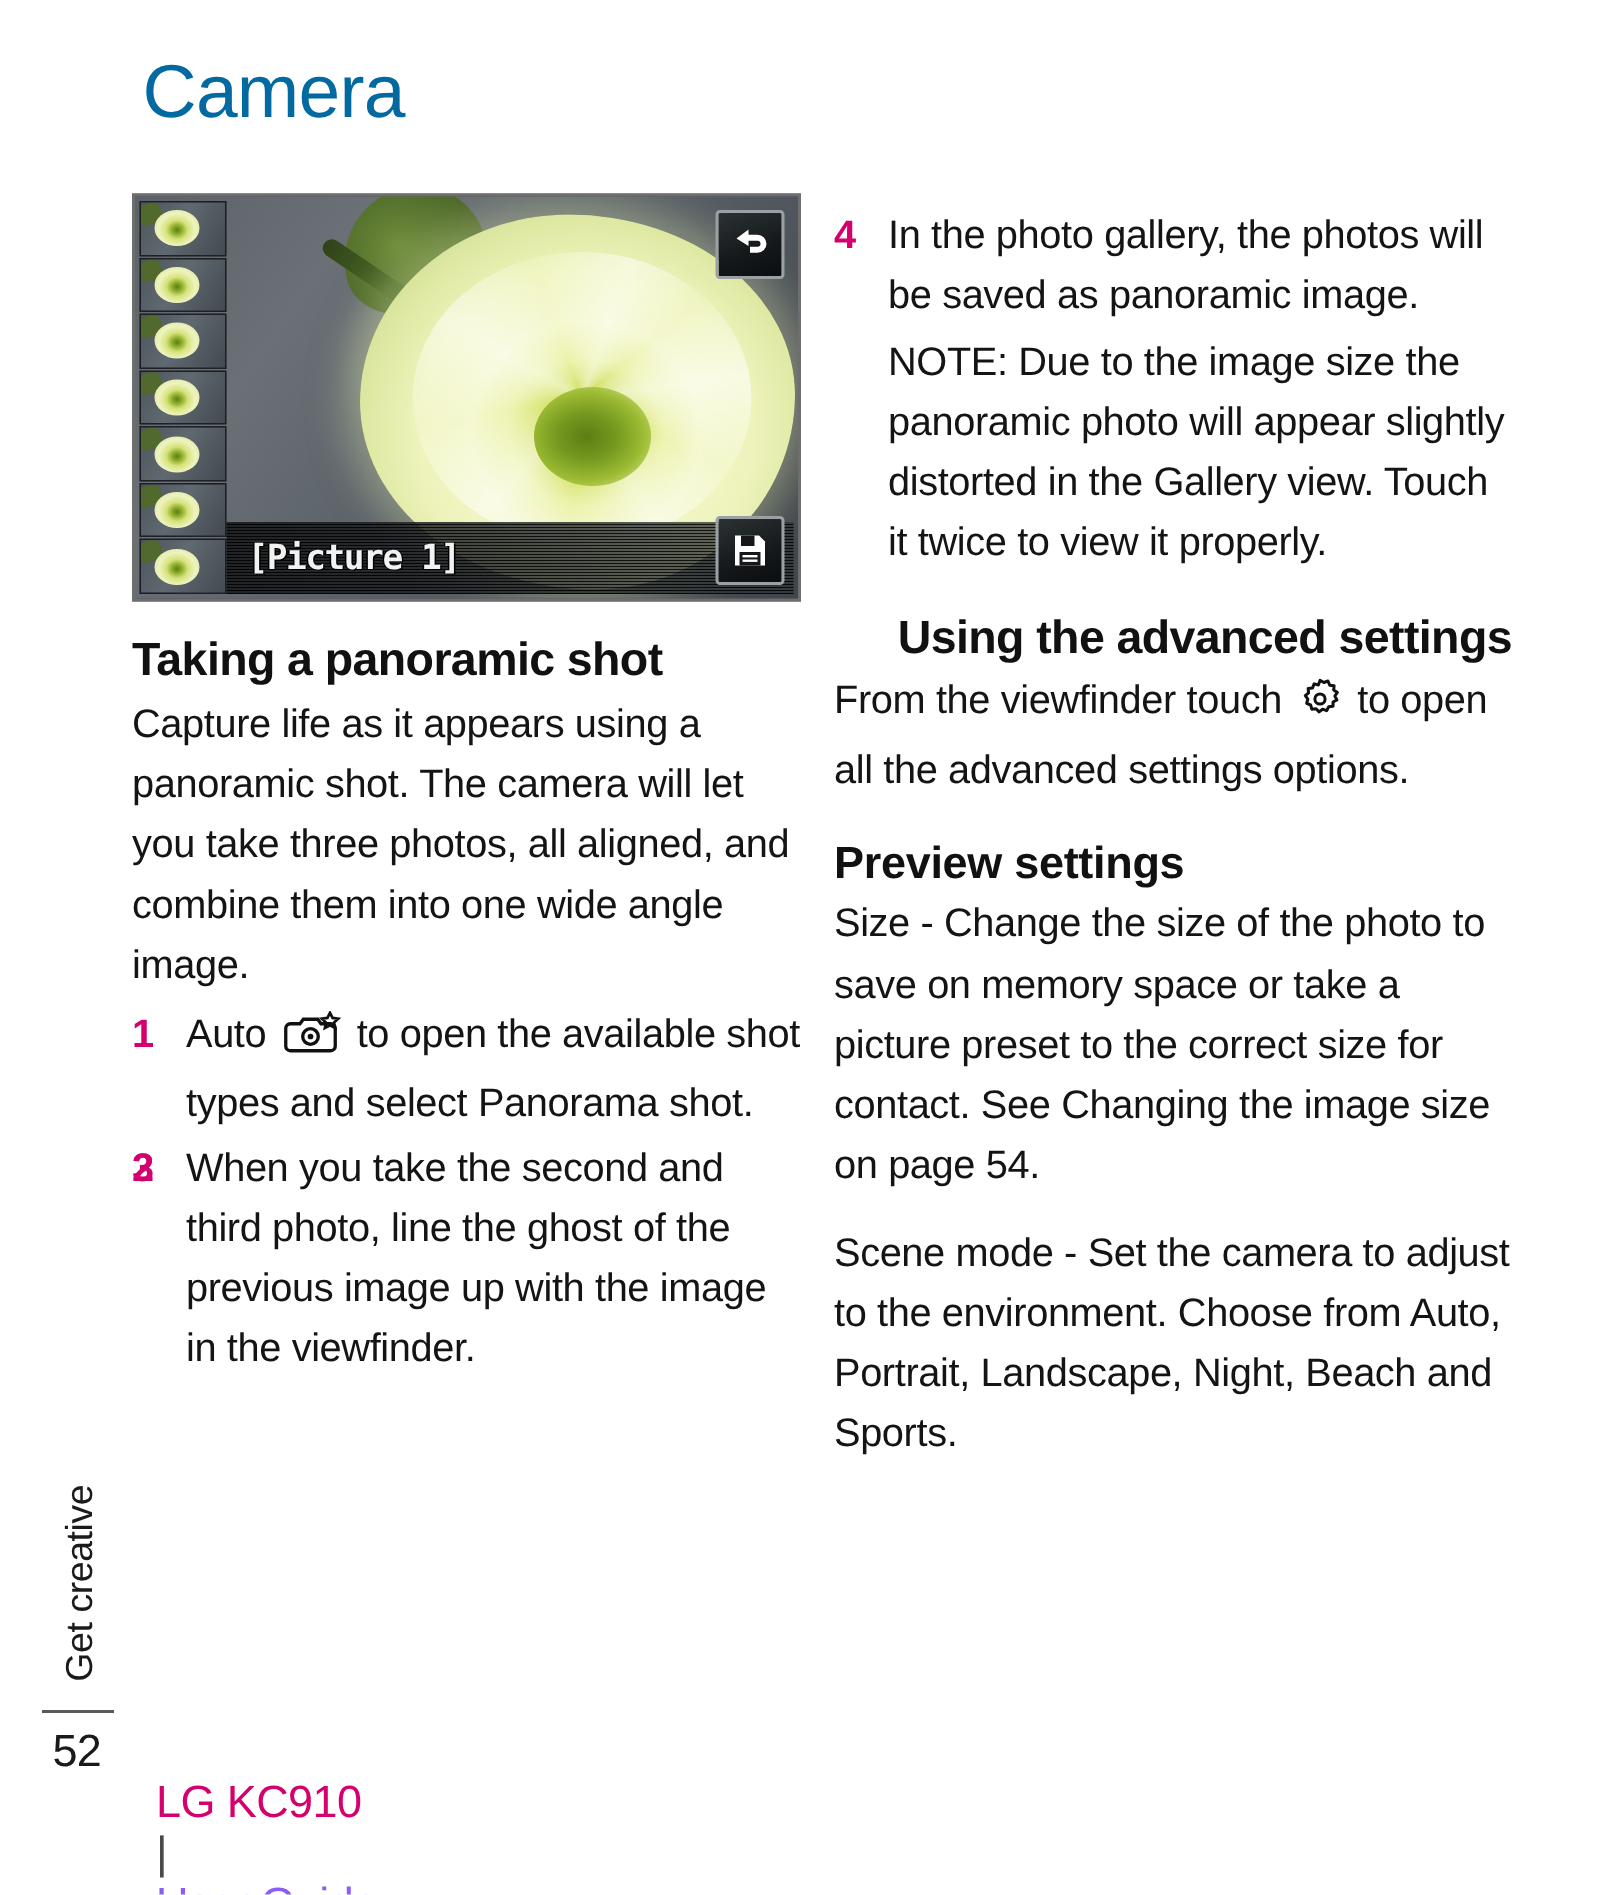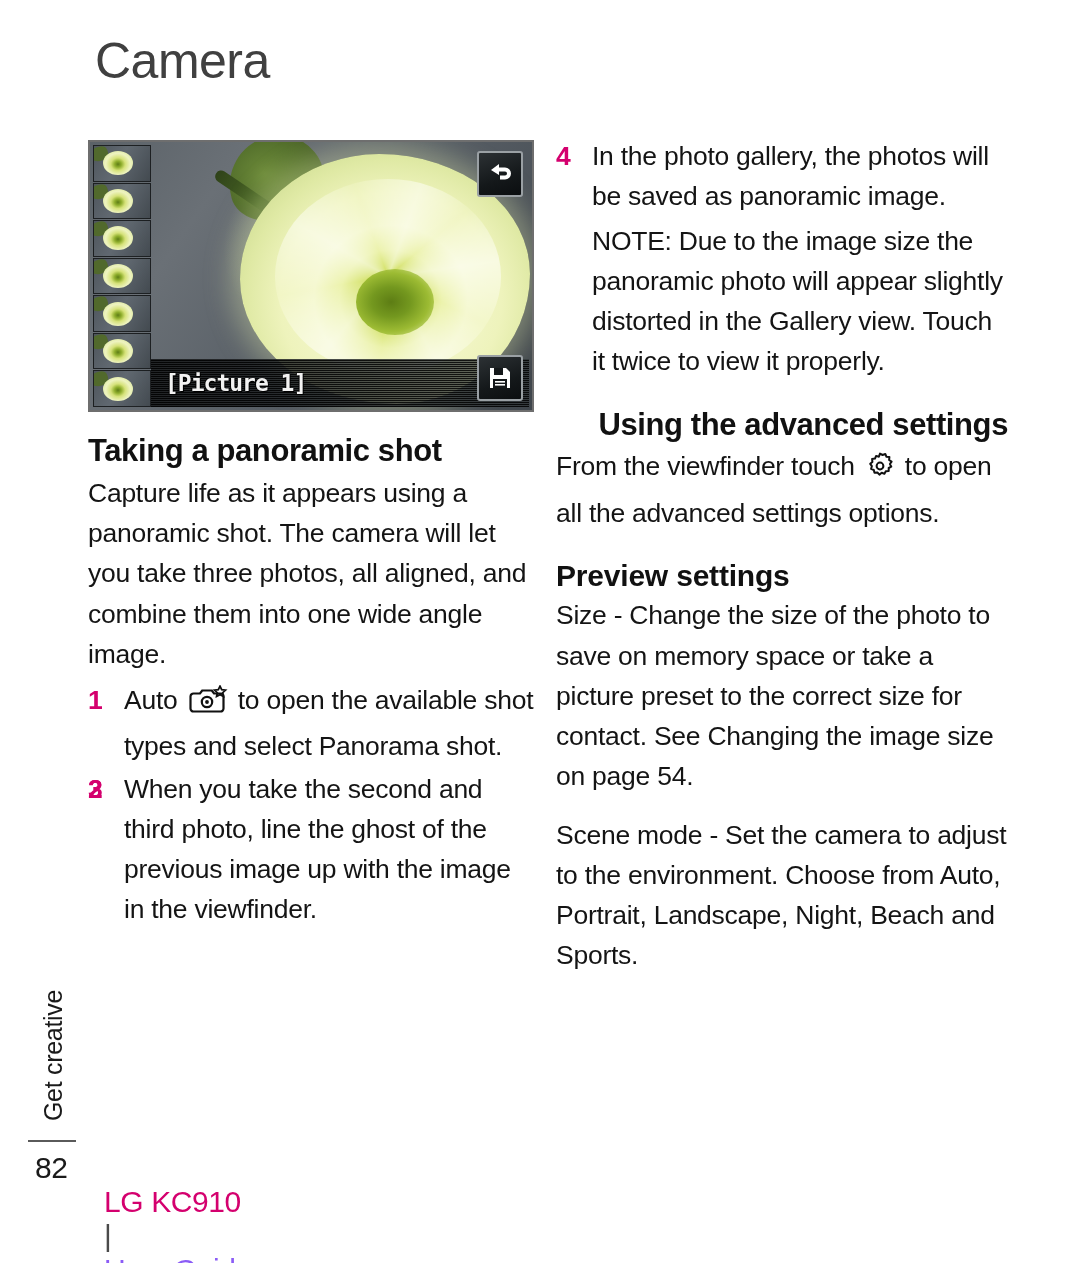--- a/index.html
+++ b/index.html
@@ -24,29 +24,29 @@
   }
 
   
   #chapter-title {
     position: absolute;
     left: 95px;
     top: 36px;
     font-size: 50px;
     font-weight: 400;
     letter-spacing: -0.5px;
-    color: #404040;
+    color: #0369a1;
     line-height: 1;
   }
 
   
   #col-left {
     position: absolute;
     left: 88px;
-    top: 140px;
+    top: 129px;
     width: 448px;
   }
   #col-right {
     position: absolute;
     left: 556px;
     top: 130px;
     width: 452px;
   }
 
   
@@ -431,21 +431,21 @@
     <p class="body"><span class="b">Size</span><span> - Change the size of the photo to save on memory space or take a picture preset to the correct size for contact. See </span><span class="b">Changing the image size</span><span> on page 54.</span></p>
 
     <p class="body" style="margin-top:18px;"><span class="b">Scene mode</span><span> - Set the camera to adjust to the environment. Choose from </span><span class="b">Auto</span><span>, </span><span class="b">Portrait</span><span>, </span><span class="b">Landscape</span><span>, </span><span class="b">Night</span><span>, </span><span class="b">Beach</span><span> and </span><span class="b">Sports</span><span>.</span></p>
 
   </div>
 
   <div id="side-tab">
     <span>Get creative</span>
   </div>
   <div id="page-rule"></div>
-  <div id="page-number">82</div>
+  <div id="page-number">52</div>
 
   <div id="footer">
     <span class="brand">LG KC910</span>
     <span class="divider">|</span>
     <span class="guide">User Guide</span>
   </div>
 
 </div>
 
 </body></html>

